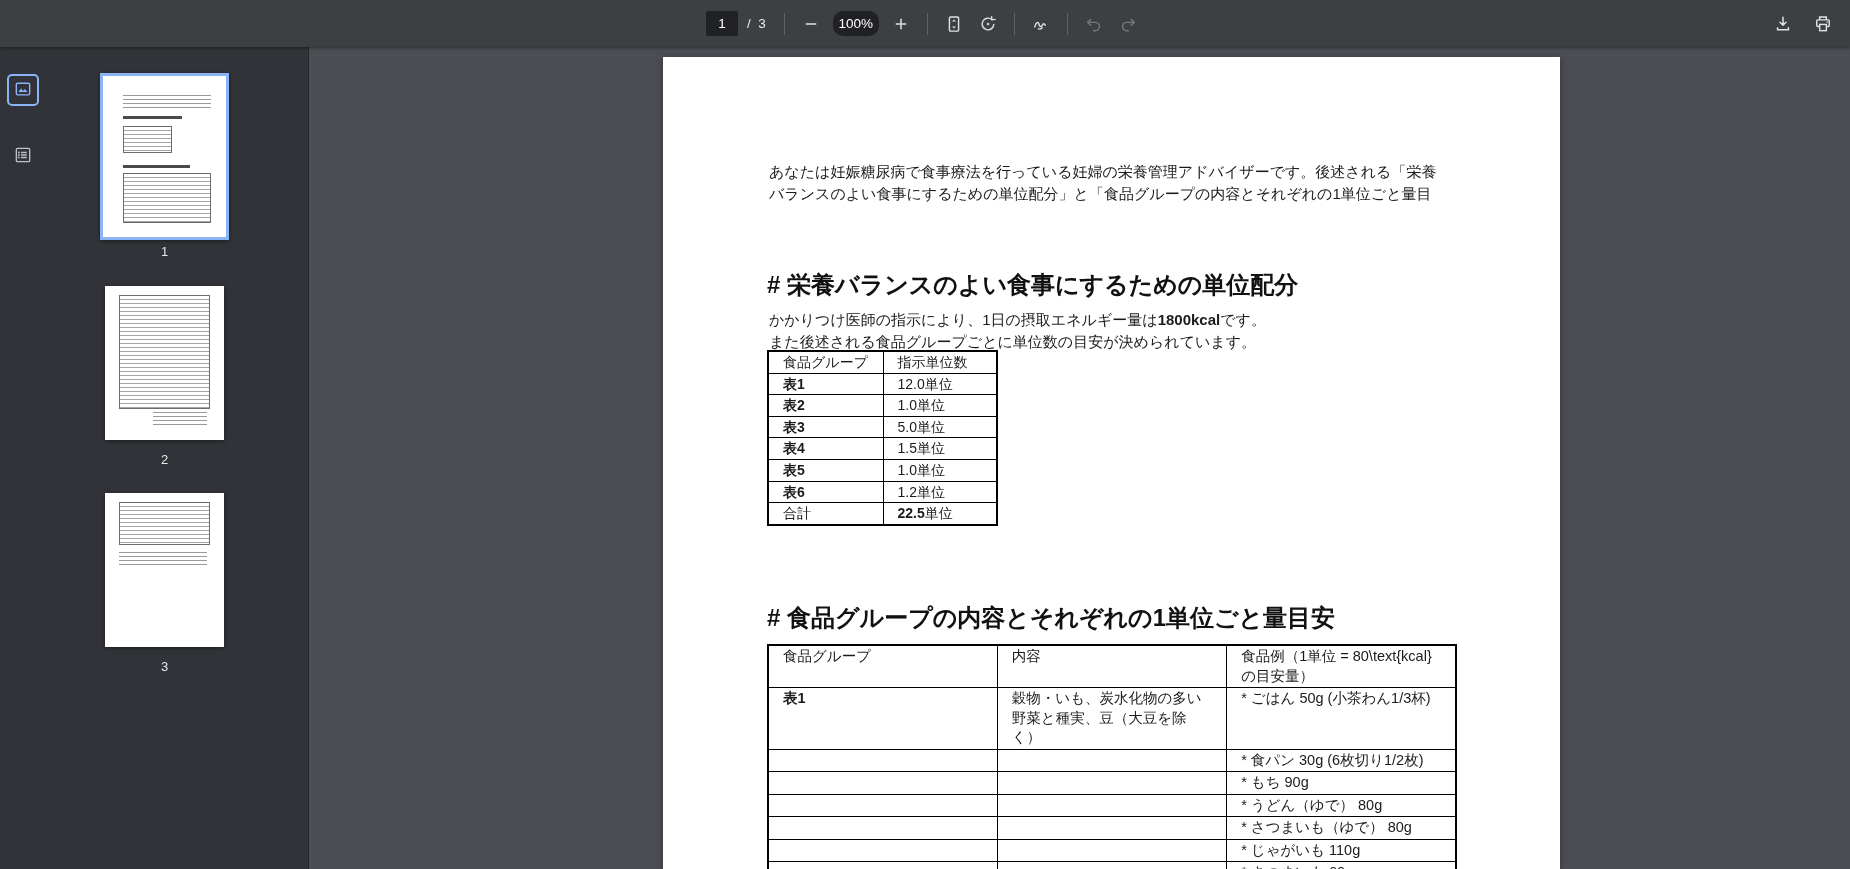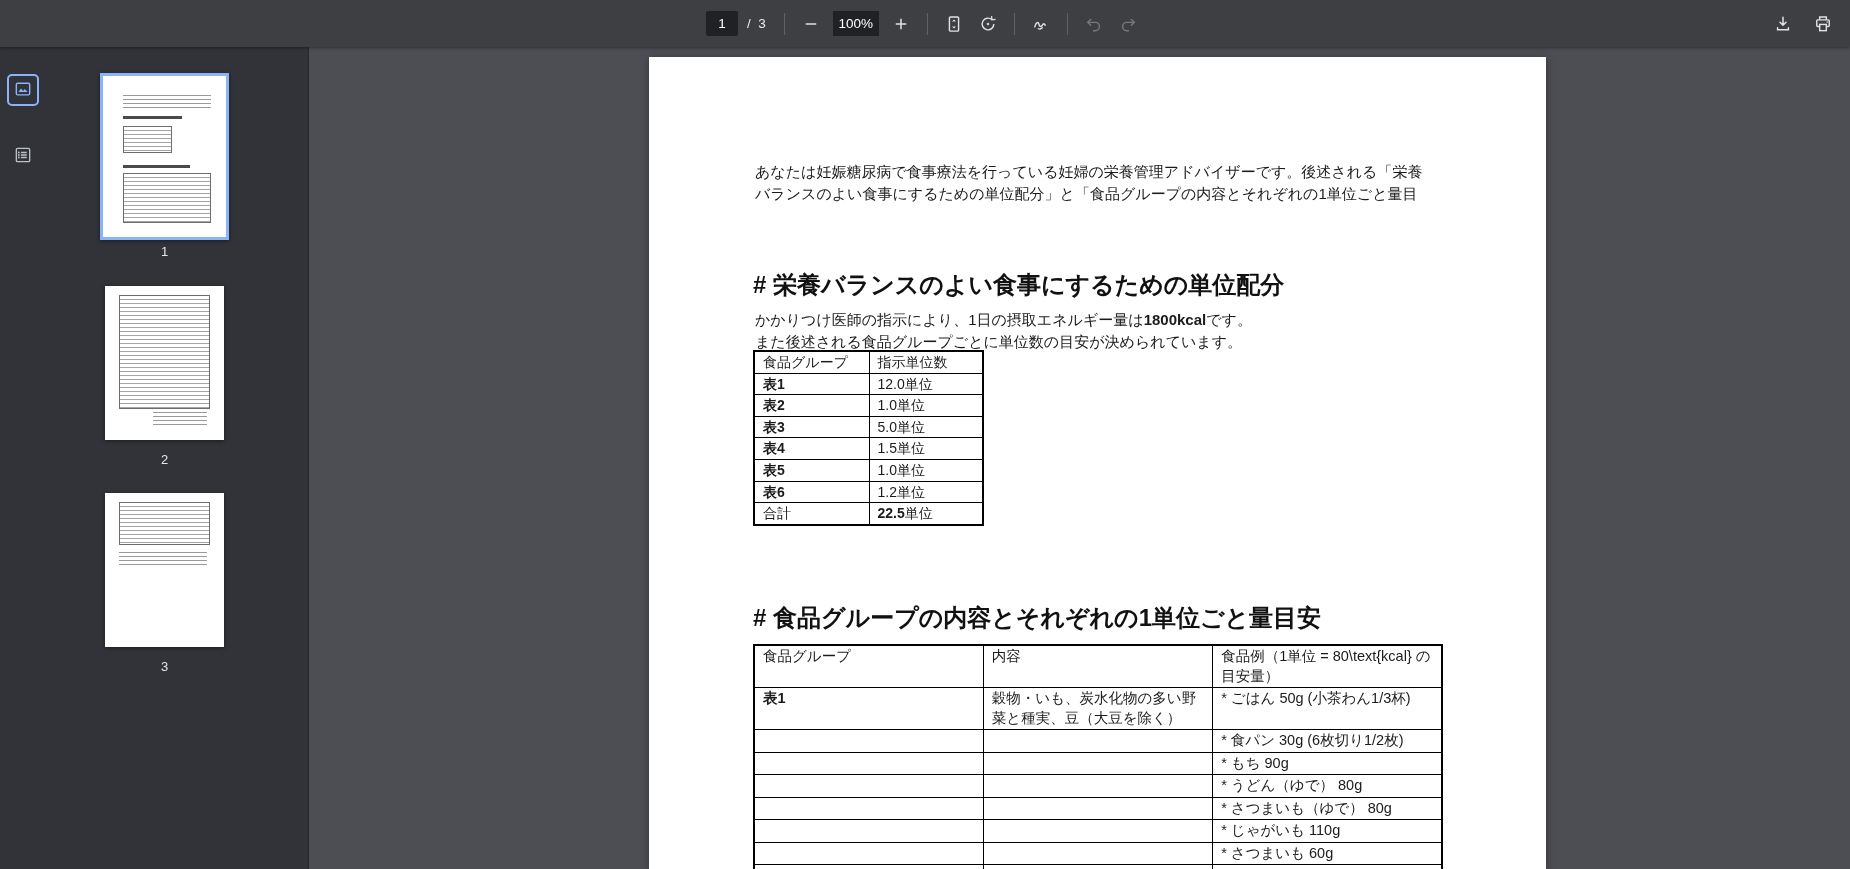--- a/index.html
+++ b/index.html
@@ -33,21 +33,21 @@
   .tb-title{font-size:14.5px;font-weight:700;color:#f2f3f5;margin-left:9px;white-space:nowrap;letter-spacing:.1px;}
   .tb-center{position:absolute;left:706px;top:0;height:47px;display:flex;align-items:center;}
   .page-input{
     width:32px;height:25px;background:#202124;border:none;color:#fff;
     text-align:center;font-size:13.5px;border-radius:2px;font-family:inherit;
   }
   .page-total{font-size:13.5px;margin:0 9px 0 9px;color:#e8eaed;white-space:pre;}
   .tb-sep{width:1px;height:22px;background:#5f6166;margin:0 9px;flex:0 0 auto;}
   .zoom-box{
     min-width:46px;height:25px;background:#202124;color:#fff;font-size:13.5px;
-    display:flex;align-items:center;justify-content:center;border-radius:0;margin:0 5px;
+    display:flex;align-items:center;justify-content:center;border-radius:10px;margin:0 5px;
   }
   .tb-right{position:absolute;right:10px;top:0;height:47px;display:flex;align-items:center;gap:6px;}
 
   
   .sidebar{
     position:absolute;left:0;top:47px;bottom:0;width:309px;
     background:var(--sidebar);border-right:1px solid #26272b;
   }
   .rail-btn{
     position:absolute;left:7px;width:32px;height:32px;border:2px solid transparent;border-radius:5px;
@@ -60,32 +60,32 @@
     box-shadow:0 1px 4px rgba(0,0,0,.45);
   }
   .thumb.selected{border:3px solid var(--accent);}
   .thumb-label{position:absolute;color:#e3e5e8;font-size:13px;text-align:center;}
   .ml{position:absolute;background:repeating-linear-gradient(to bottom,#9a9a9a 0 1px,transparent 1px 4px);}
   .mh{position:absolute;height:3px;background:#4a4a4a;}
   .mt{position:absolute;border:1px solid #6d6d6d;background:repeating-linear-gradient(to bottom,transparent 0 3px,#a5a5a5 3px 4px);}
 
   
   .page{
-    position:absolute;left:649px;top:57px;width:897px;height:812px;background:#fff;
+    position:absolute;left:663px;top:57px;width:897px;height:812px;background:#fff;
     color:#1b1b1b;overflow:hidden;box-shadow:0 2px 8px rgba(0,0,0,.35);
   }
   .doc-line{white-space:nowrap;font-size:15px;line-height:22.4px;}
   .doc-intro{position:absolute;left:106px;top:104px;}
   .doc-h{position:absolute;left:104px;font-size:24px;font-weight:700;white-space:nowrap;color:#111;}
   #h1{top:187px;margin-top:25px;}
   #p2{position:absolute;left:106px;top:252px;}
   #h2{top:545px;}
 
   table{border-collapse:collapse;table-layout:fixed;background:#fff;border:2px solid #000;}
-  th,td{border:1px solid #000;padding:1px 8px;vertical-align:top;text-align:left;font-weight:400;overflow:hidden;}
+  th,td{border:1px solid #000;padding:1px 14px;vertical-align:top;text-align:left;font-weight:400;overflow:hidden;}
   b{font-weight:700;}
   #table1{position:absolute;left:104px;top:293px;width:231px;font-size:14px;line-height:18.6px;}
   #table1 th:first-child{width:115px;}
   #table1 td,#table1 th{height:20px;}
   #table2{position:absolute;left:104px;top:587px;width:690px;font-size:14.5px;line-height:19.5px;}
   #table2 td,#table2 th{height:21px;}
 </style>
 </head>
 <body>
 

